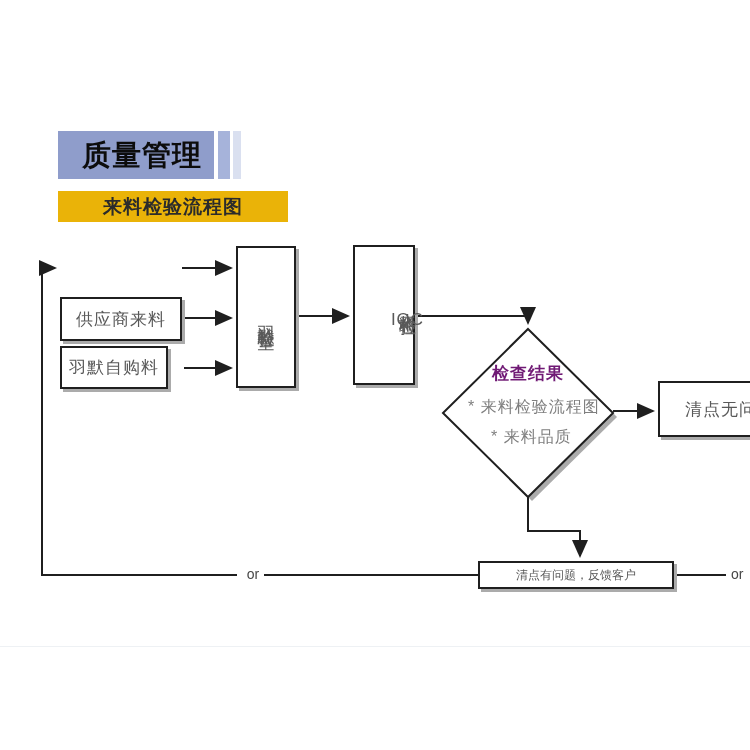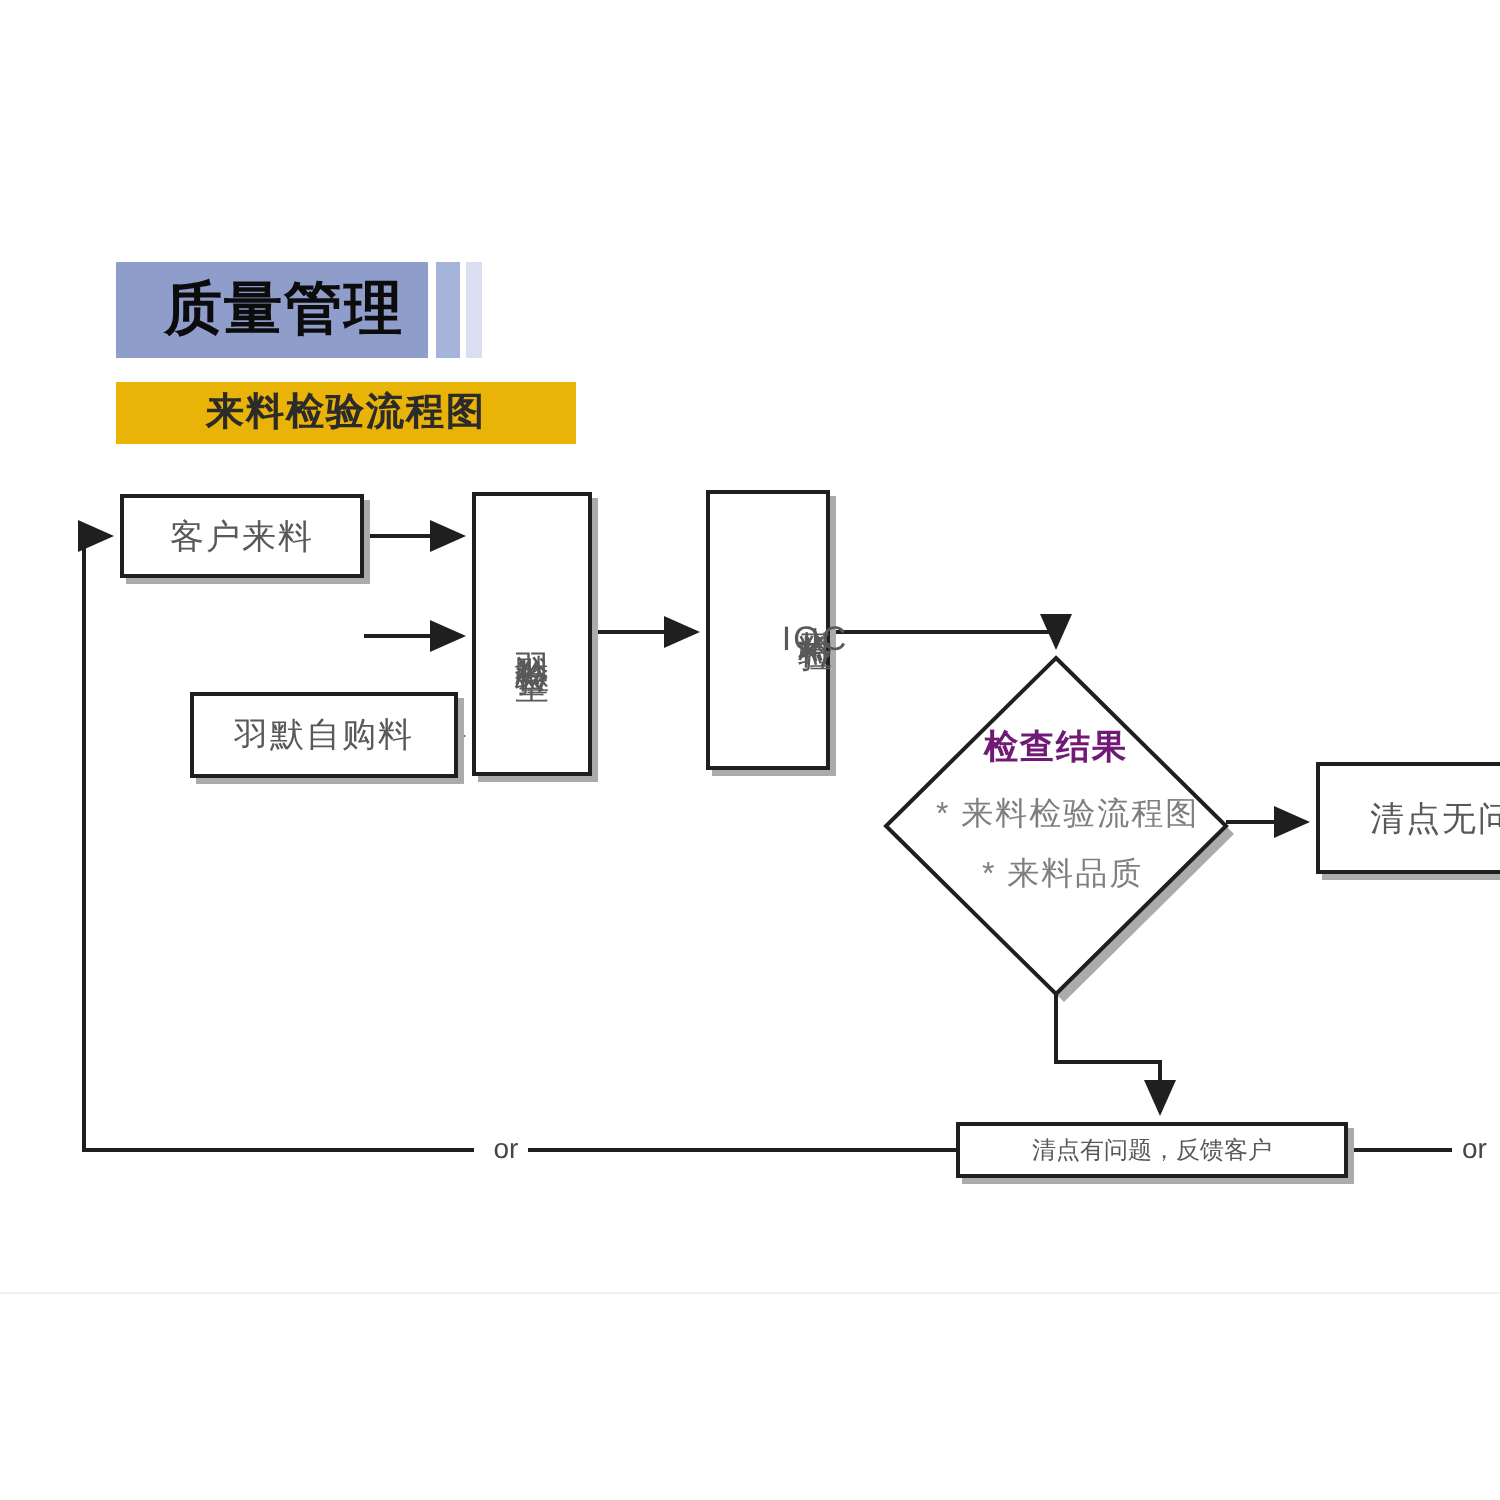--- a/index.html
+++ b/index.html
@@ -22,21 +22,21 @@
   }
   
   .node{
     position:absolute;background:#ffffff;border:2px solid #1f1f1f;
     box-shadow:3px 3px 0 #ababab;box-sizing:border-box;
     display:flex;align-items:center;justify-content:center;
     color:#595959;font-size:17px;letter-spacing:1px;
   }
   .n-customer{left:60px;top:247px;width:122px;height:42px;}
   .n-supplier{left:60px;top:297px;width:122px;height:44px;}
-  .n-self{left:60px;top:346px;width:134px;height:43px;margin-left:35px;}
+  .n-self{left:60px;top:346px;width:108px;height:43px;}
   .n-lab{left:236px;top:246px;width:60px;height:142px;}
   .n-iqc{left:353px;top:245px;width:62px;height:140px;flex-direction:column;gap:2px;padding-left:47px;}
   .n-ok{left:658px;top:381px;width:130px;height:56px;justify-content:flex-start;padding-left:25px;}
   .n-problem{left:478px;top:561px;width:196px;height:28px;font-size:12px;letter-spacing:0;}
   .vertical{writing-mode:vertical-rl;text-orientation:upright;letter-spacing:2px;}
   
   .decision-title{
     position:absolute;left:458px;top:362px;width:140px;text-align:center;
     color:#701a75;font-size:17px;font-weight:bold;letter-spacing:1px;white-space:nowrap;
   }
@@ -90,22 +90,22 @@
     <path d="M613 411 H653" marker-end="url(#arrow)"></path>
 
     <path d="M528 497 V531 H580 V556" marker-end="url(#arrow)"></path>
 
     <path d="M478 575 H264"></path>
     <path d="M237 575 H42 V268 H55" marker-end="url(#arrow)"></path>
 
     <path d="M674 575 H726"></path>
   </svg>
 
-  <div class="node n-customer">
-    <span>客户来料</span>
+  <div class="node n-supplier">
+    <span>供应商来料</span>
   </div>
   <div class="node n-self">
     <span>羽默自购料</span>
   </div>
 
   <div class="node n-lab">
     <span class="vertical">羽默检验室</span>
   </div>
 
   <div class="node n-iqc">

